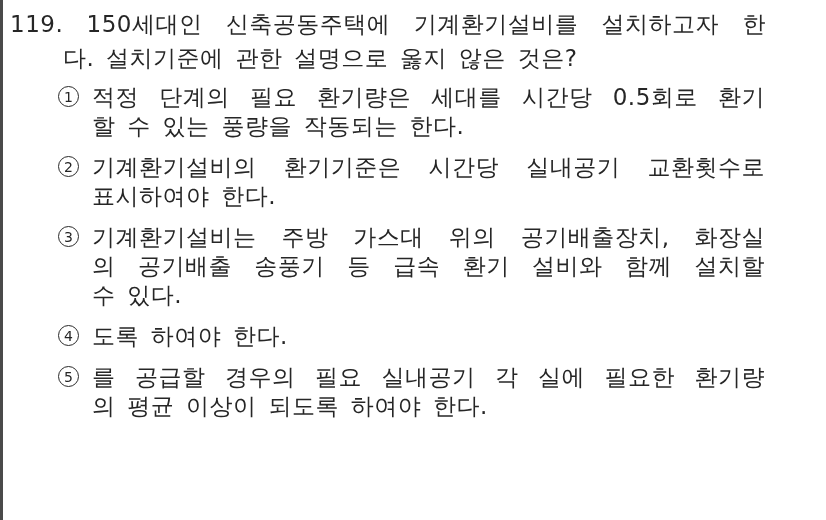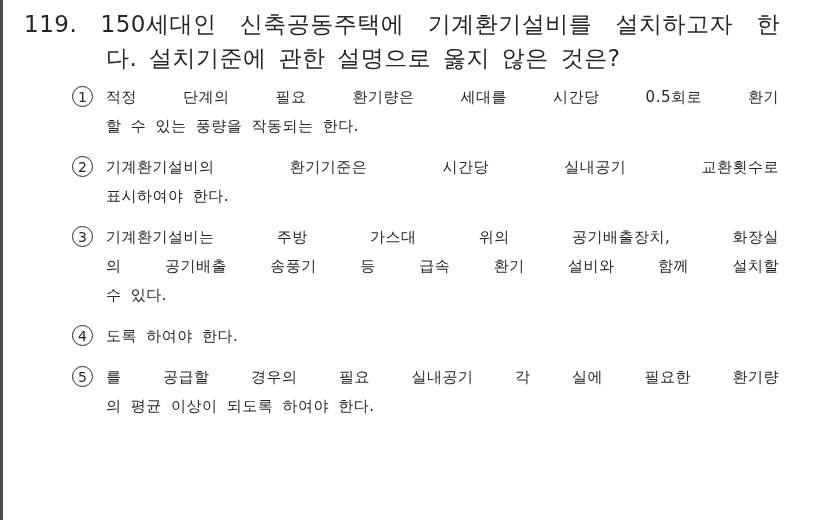--- a/index.html
+++ b/index.html
@@ -13,38 +13,38 @@
     color: #262626;
   }
   .left-rule {
     position: absolute;
     left: 0; top: 0;
     width: 3px; height: 100%;
     background: #4a4a4a;
   }
   .content {
     position: absolute;
-    left: 24px;
+    left: 10px;
     top: 7px;
   }
   .question-title {
     width: 756px;
     font-size: 23px;
     line-height: 34px;
     letter-spacing: 0.5px;
     word-spacing: 4px;
     white-space: normal;
   }
   .jline {
     text-align: justify;
     text-align-last: justify;
     text-justify: inter-word;
   }
   .q-line2 {
-    margin-left: 82px;
+    margin-left: 53px;
   }
   .options {
     margin-top: 8px;
     margin-left: 48px;
   }
   .option {
     display: flex;
     align-items: flex-start;
     margin-bottom: 12px;
   }
@@ -59,21 +59,21 @@
     box-sizing: border-box;
     display: inline-flex;
     align-items: center;
     justify-content: center;
     font-size: 14px;
     line-height: 1;
     color: #262626;
   }
   .olines {
     width: 673px;
-    font-size: 15px;
+    font-size: 23px;
     line-height: 29px;
     letter-spacing: 0.5px;
     word-spacing: 4px;
   }
   .oline { min-height: 29px; }
 </style>
 </head>
 <body>
 
 <div class="page">

